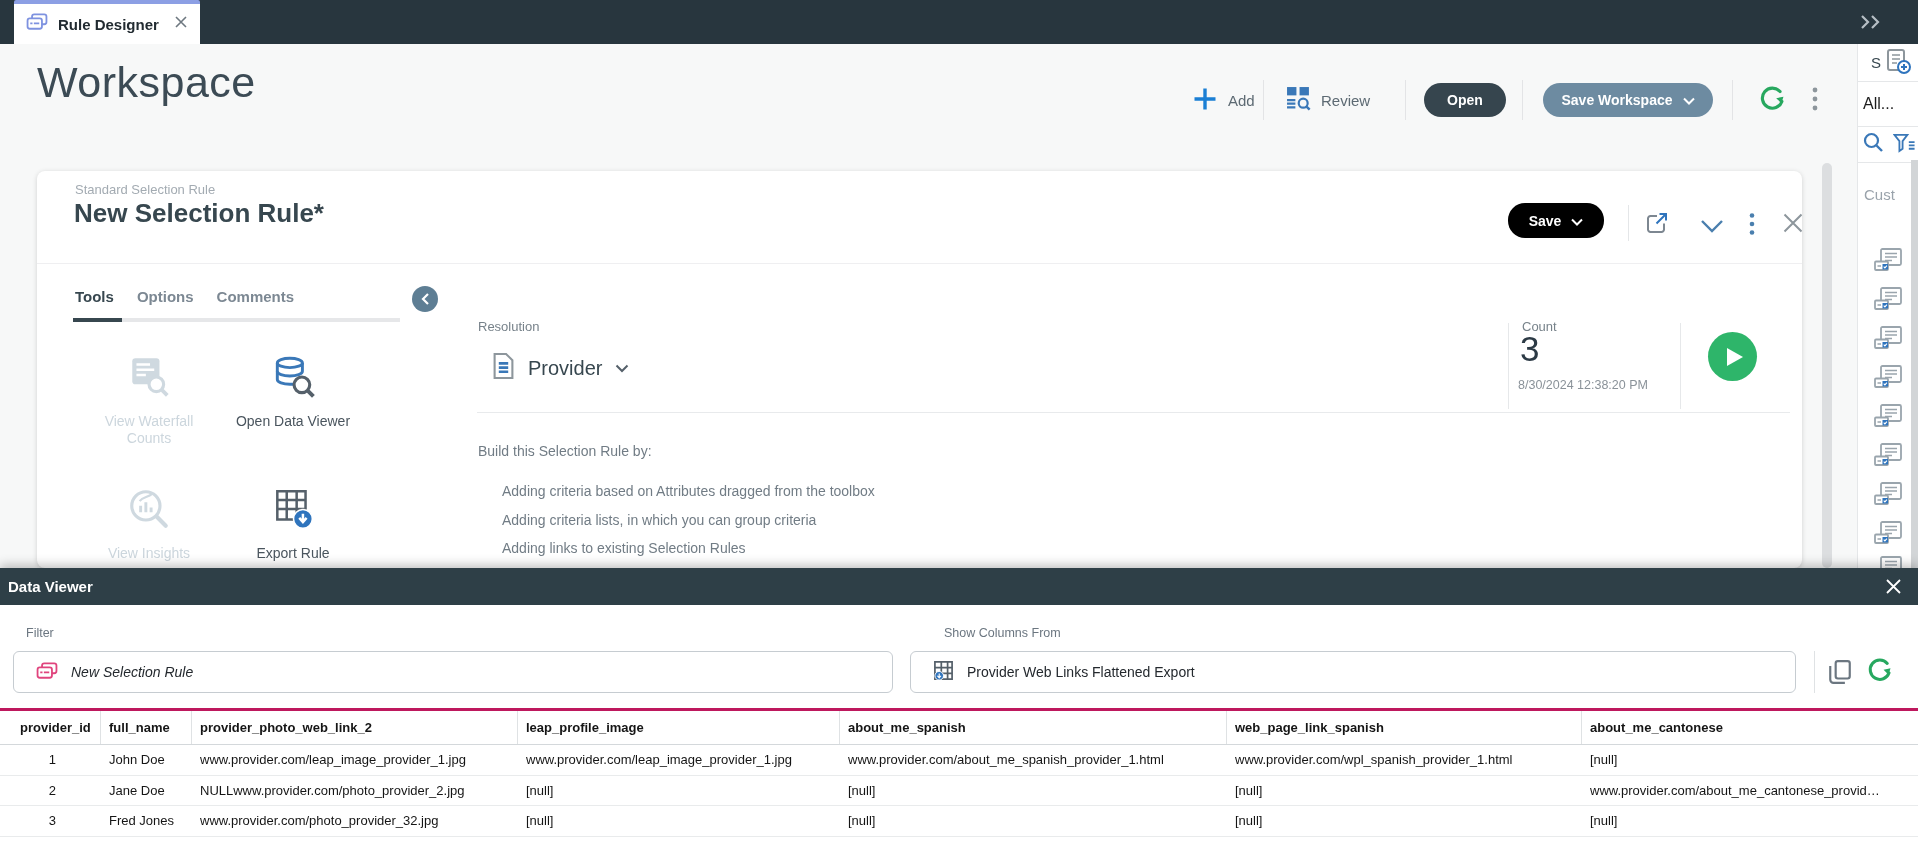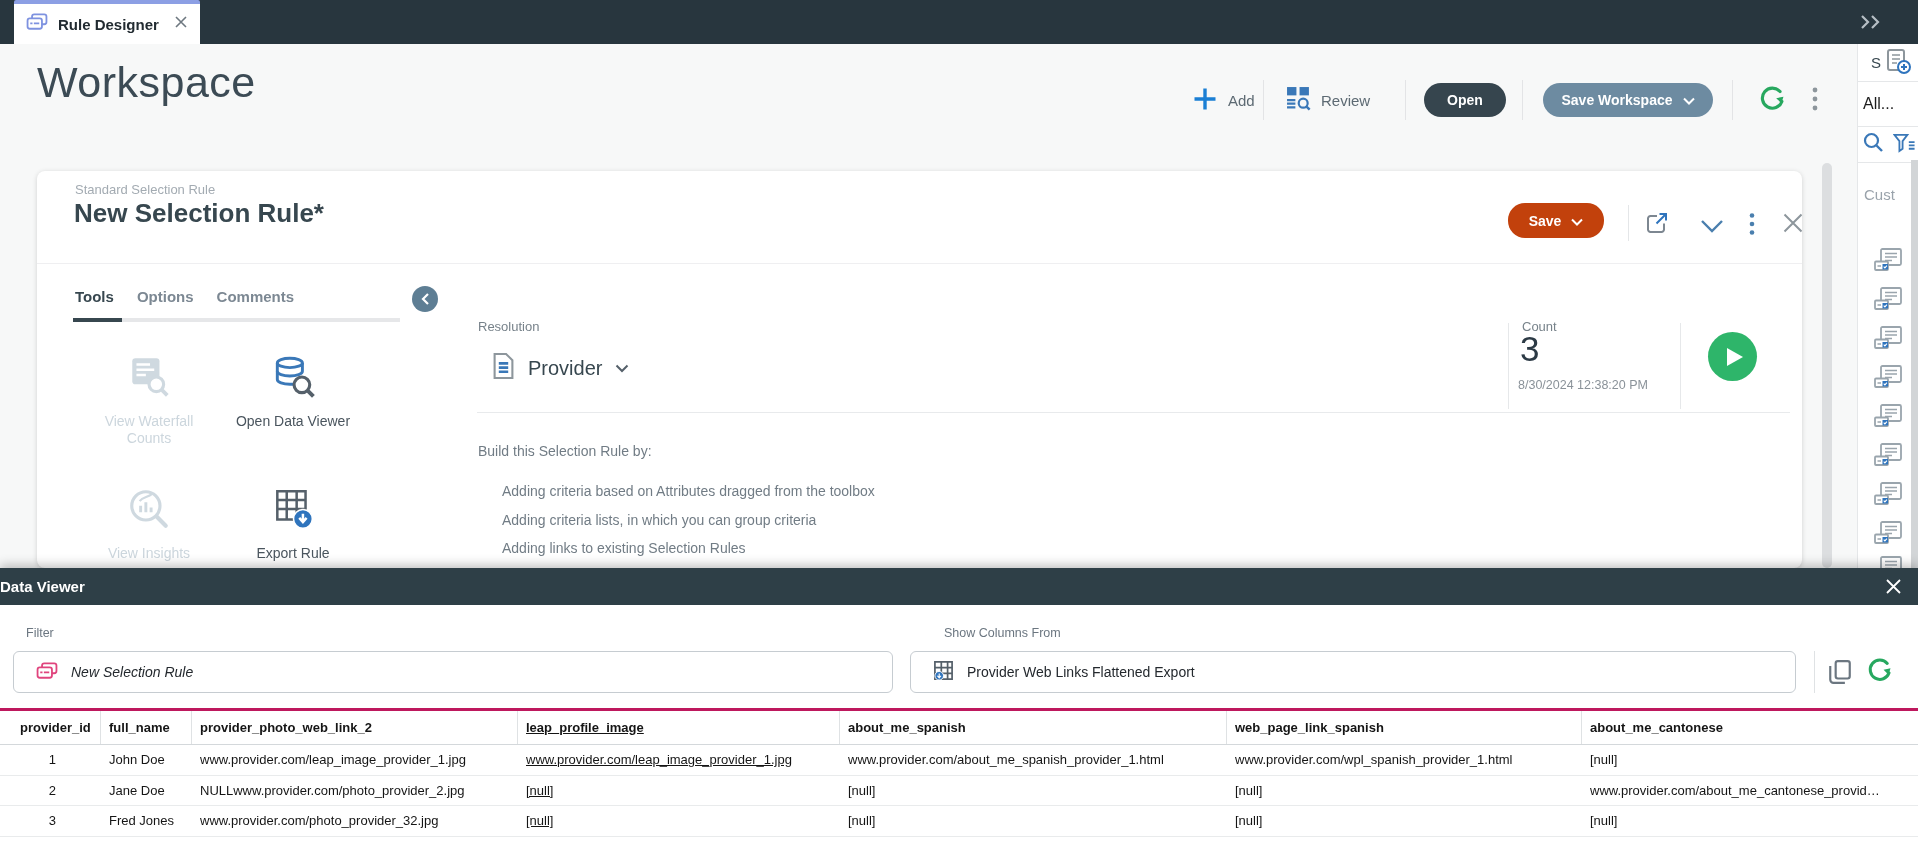--- a/index.html
+++ b/index.html
@@ -37,21 +37,21 @@
           display:flex; align-items:center; justify-content:center; gap:10px; cursor:pointer; }
   .btn-open { left:1424px; top:83px; width:82px; height:34px; background:#36454e;text-align:center; }
   .btn-save-ws { left:1543px; top:83px; width:170px; height:34px; background:#6d8ba1; }
   .icon-btn { position:absolute; cursor:pointer; }
 
   
   .card { position:absolute; left:37px; top:171px; width:1765px; height:397px; background:#fff;
           border-radius:8px; box-shadow:0 1px 5px rgba(0,0,0,.16); overflow:hidden;padding-left:16px; }
   .card-type { position:absolute; left:38px; top:11px; font-size:13px; color:#a3abb2; }
   .card-title { position:absolute; left:37px; top:27px; font-size:26px; font-weight:bold; color:#37474f; }
-  .btn-save { left:1471px; top:32px; width:96px; height:35px; background:#c2410c; position:absolute; }
+  .btn-save { left:1471px; top:32px; width:96px; height:35px; background:#000000; position:absolute; }
   .card-hline { position:absolute; left:0; top:92px; width:100%; height:1px; background:#efeff1; }
 
   .tabs { position:absolute; left:38px; top:117px; display:flex; gap:23px; font-size:15px; font-weight:bold;text-align:center; }
   .tabs .t-inactive { color:#7c8893; }
   .tab-track { position:absolute; left:36px; top:147px; width:327px; height:4px; background:#e6e7e9; }
   .tab-track .active-seg { position:absolute; left:0; top:0; width:49px; height:4px; background:#37474f; }
   .collapse-btn { position:absolute; left:375px; top:115px; width:26px; height:26px; border-radius:50%;
                   background:#5e7e94; display:flex; align-items:center; justify-content:center; cursor:pointer; }
 
   .tool { position:absolute; width:132px; text-align:center; cursor:pointer; }
@@ -66,36 +66,36 @@
   .count-ts { position:absolute; left:1481px; top:207px; font-size:12.5px; color:#8a9299; white-space:nowrap; }
   .play-btn { position:absolute; left:1671px; top:161px; width:49px; height:49px; border-radius:50%;
               background:#2eb56a; display:flex; align-items:center; justify-content:center; cursor:pointer; }
   .res-hline { position:absolute; left:440px; top:241px; width:1313px; height:1px; background:#e8eaec; }
   .build-head { position:absolute; left:441px; top:272px; font-size:14px; color:#717c85; }
   .build-item { position:absolute; left:465px; font-size:14px; color:#717c85; }
 
   
   .dv { position:absolute; left:0; top:568px; width:1918px; height:279px; background:#fff; box-shadow:0 -3px 10px rgba(0,0,0,.25); }
   .dv-header { position:absolute; left:0; top:0; width:100%; height:37px; background:#2e3f47; display:flex; align-items:center; }
-  .dv-title { color:#fff; font-size:15px; font-weight:bold; margin-left:0; }
+  .dv-title { color:#fff; font-size:15px; font-weight:bold; margin-left:8px; }
   .dv-close { position:absolute; right:16px; top:10px; cursor:pointer; }
   .dv-label { position:absolute; font-size:12.5px; color:#6b7680; }
   .dv-input { position:absolute; height:42px; top:83px; border:1px solid #c6ccd1; border-radius:6px; background:#fff;
               display:flex; align-items:center; padding-left:22px; gap:13px; font-size:14px; color:#24292e; }
   .dv-input.italic { font-style:italic; }
   .dv-vdiv { position:absolute; left:1814px; top:83px; width:1px; height:42px; background:#dfe2e4; }
 
   .dv-table { position:absolute; left:0; top:140px; width:1918px; }
   .dv-thead { display:flex; height:37px; border-top:3px solid #be185d; border-bottom:1px solid #d4d8db; align-items:center; }
   .dv-thead .th { font-size:13px; font-weight:bold; color:#151515; padding-left:8px; border-right:1px solid #dfe2e4;
                   height:100%; display:flex; align-items:center; white-space:nowrap; overflow:hidden; }
   .dv-thead .th:last-child { border-right:none; }
   .dv-row { display:flex; height:30.5px; border-bottom:1px solid #e9ebec; align-items:center; }
   .dv-row .td { font-size:13px; color:#151515; padding-left:8px; white-space:nowrap; overflow:hidden; }
-  .c0 { width:101px; } .c1 { width:91px; } .c2 { width:326px; } .c3 { width:322px;text-decoration:underline; }
+  .c0 { width:101px; } .c1 { width:91px; } .c2 { width:326px; } .c3 { width:322px; }
   .c4 { width:387px; } .c5 { width:355px; } .c6 { width:336px; }
   .th.c0 { padding-left:20px; }
   .td.c0 { text-align:right; padding-right:45px; padding-left:0; }
 </style>
 </head>
 <body>
 
 <div class="topbar">
   <div class="tab">
     <span>

